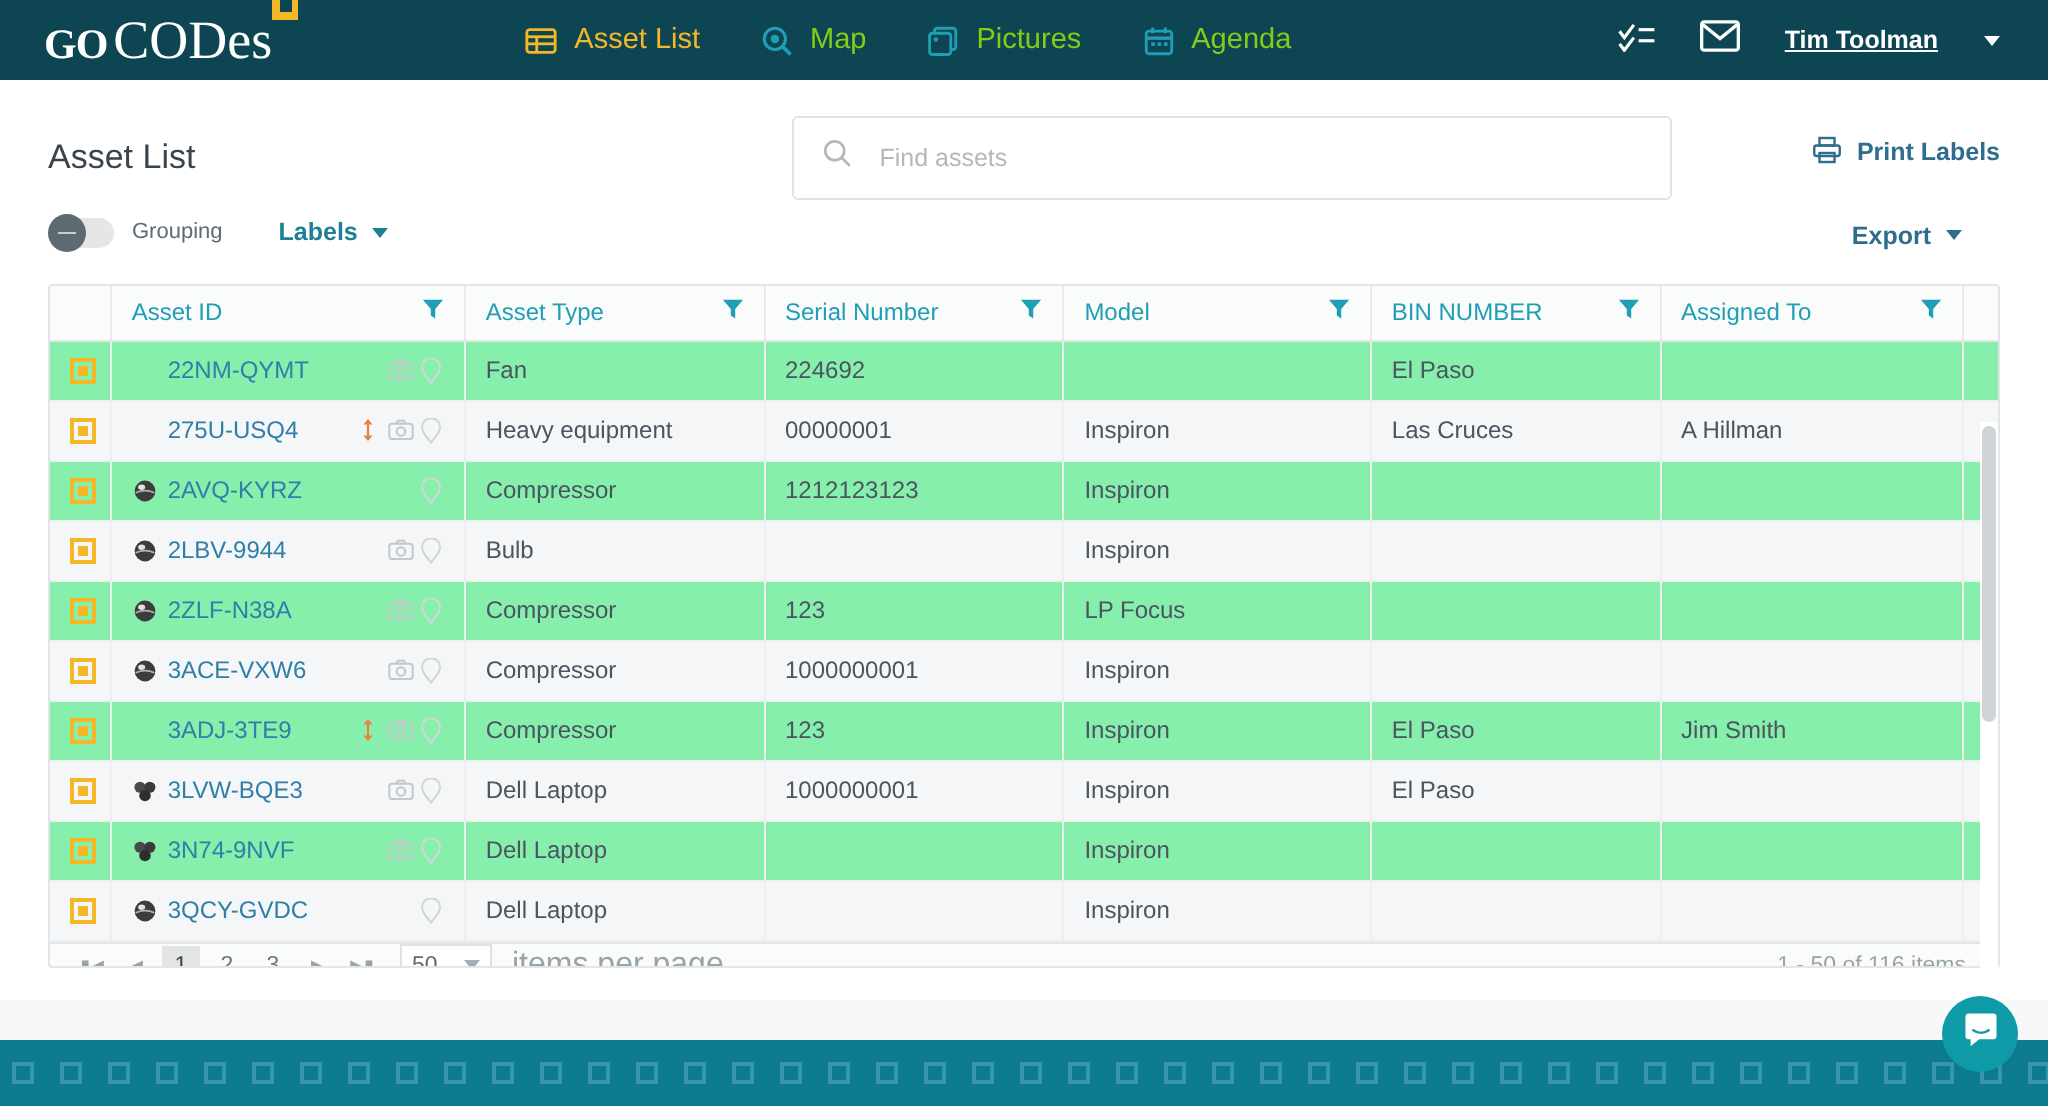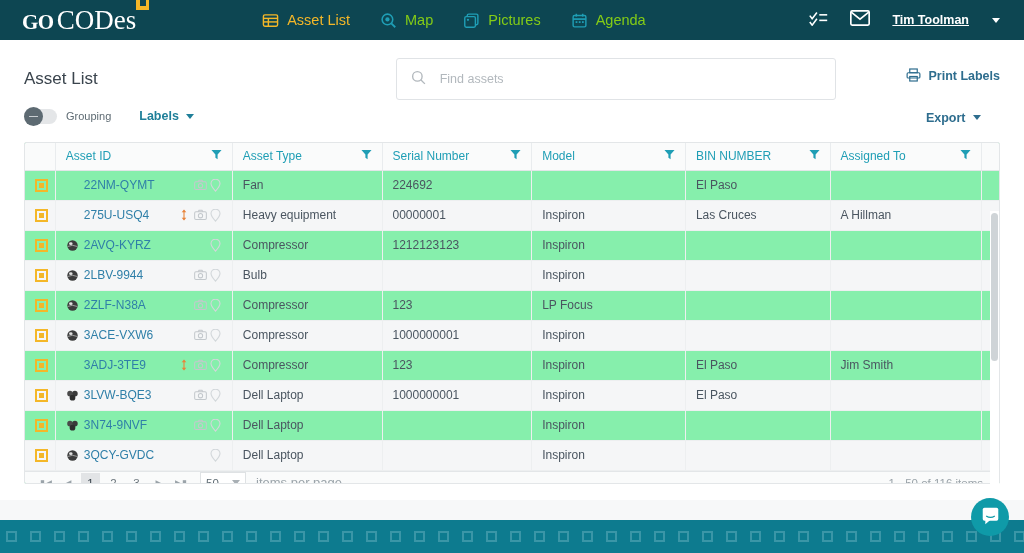--- a/index.html
+++ b/index.html
@@ -318,21 +318,21 @@
     color: #5e6b73;
     cursor: pointer;
   }
   .pg-select .caret-g {
     margin-left: auto;
     width: 0; height: 0;
     border-left: 4px solid transparent;
     border-right: 4px solid transparent;
     border-top: 5px solid #a8afb4;
   }
-  .pg-ipp { font-size: 13px; color: #9aa3a9; margin-left: 10px; }
+  .pg-ipp { font-size: 16px; color: #9aa3a9; margin-left: 10px; }
   .pg-count { margin-left: auto; font-size: 11.5px; color: #9aa3a9; padding-right: 6px; }
 
   
   .vscroll {
     position: absolute;
     right: 25px; top: 171px;
     width: 9px; height: 300px;
     background: #ffffff;
   }
   .vscroll .thumb {

